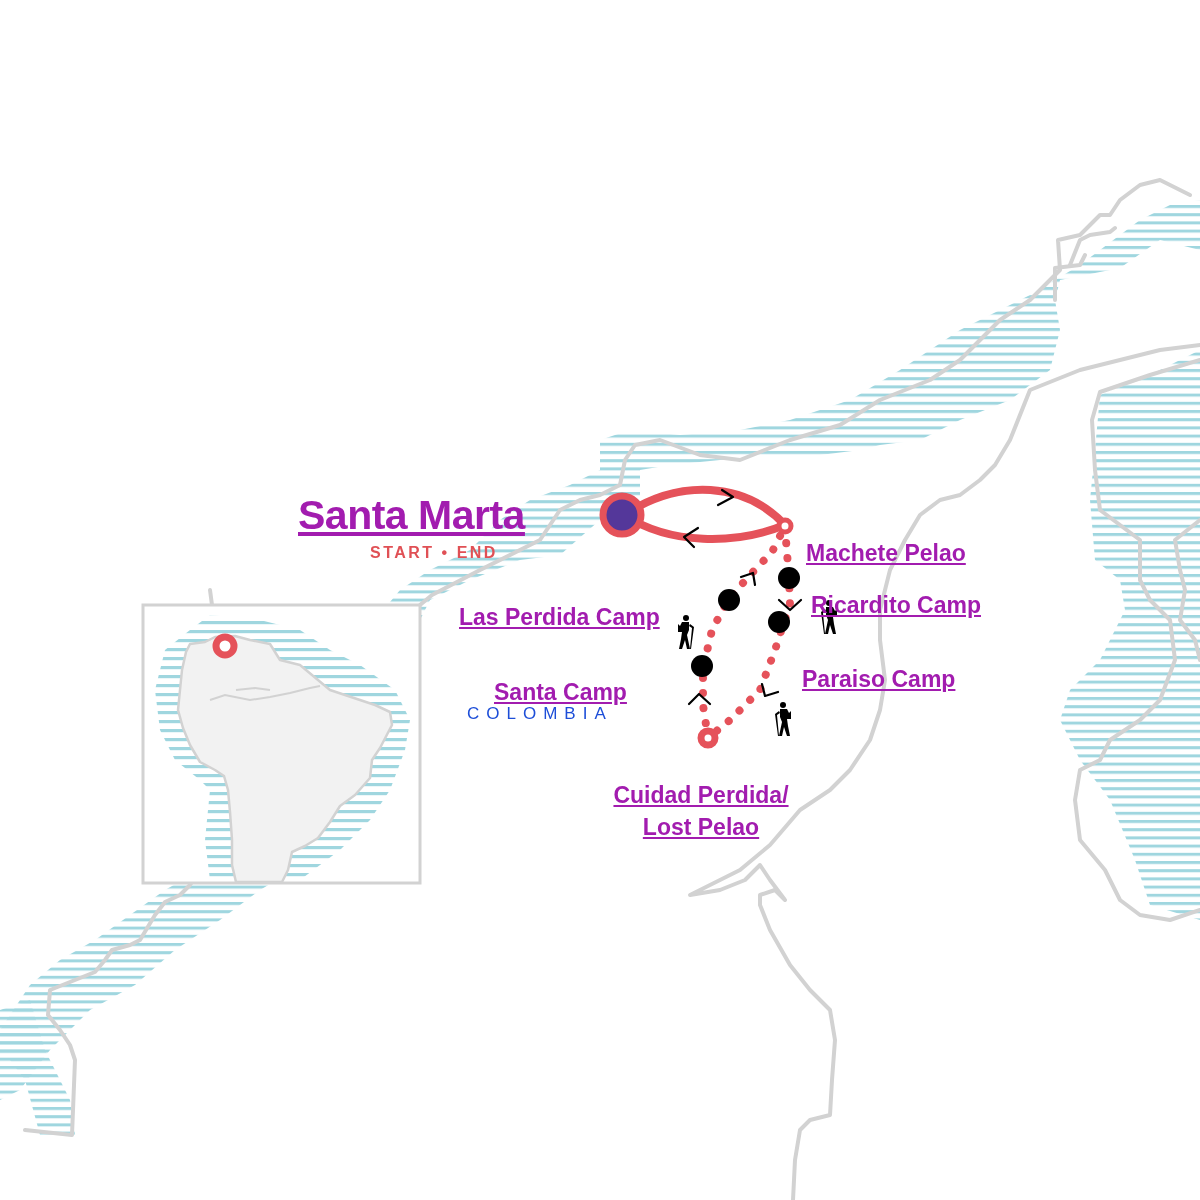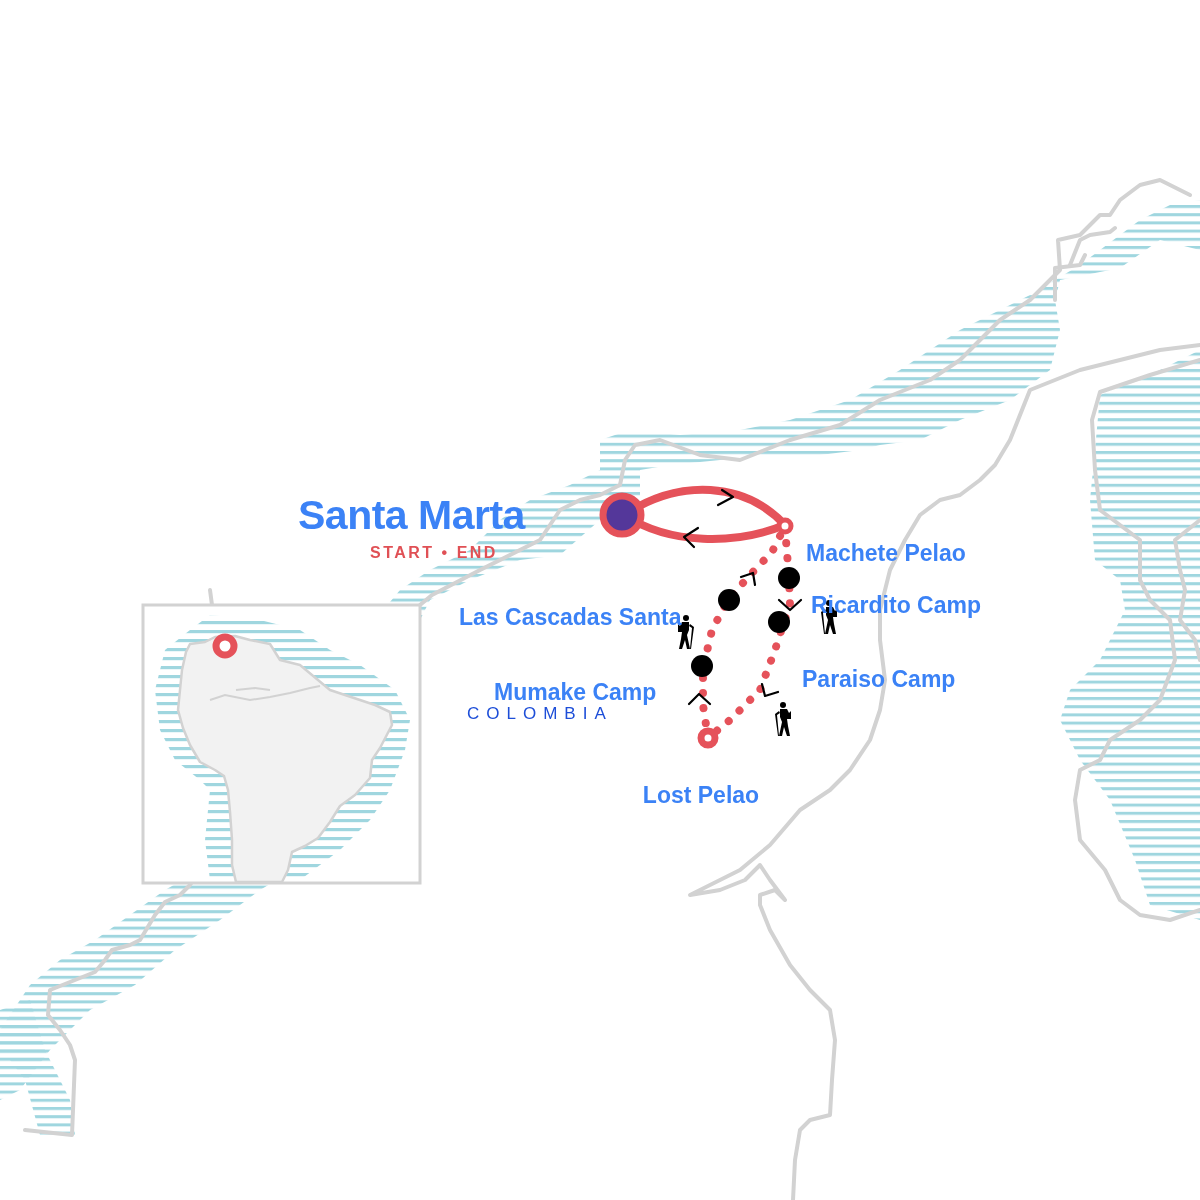--- a/index.html
+++ b/index.html
@@ -1,18 +1,18 @@
 <!DOCTYPE html>
 <html><head>
   <meta charset="utf-8">
   <style>
     html, body { margin: 0; padding: 0; background: #ffffff; }
     body { width: 1200px; height: 1200px; position: relative; overflow: hidden; font-family: "Liberation Sans", sans-serif; }
     #map { position: absolute; left: 0; top: 0; width: 1200px; height: 1200px; }
-    .label { position: absolute; color: #3b82f6; font-weight: bold; white-space: nowrap; font-family: "Liberation Sans", sans-serif; }
+    .label { position: absolute; color: #a21caf; font-weight: bold; white-space: nowrap; font-family: "Liberation Sans", sans-serif; text-decoration: underline; }
     .lbl-big { font-size: 41px; letter-spacing: -0.5px; }
     .lbl-med { font-size: 23px; margin-top: 27px; }
     .sub { position: absolute; color: #e05055; font-size: 16px; font-weight: bold; letter-spacing: 2.5px; font-family: "Liberation Sans", sans-serif; }
     .country { position: absolute; color: #1d4ed8; font-size: 17px; letter-spacing: 7px; font-family: "Liberation Sans", sans-serif; }
     .center { text-align: center; line-height: 32px; }
   </style>
 </head>
 <body>
 
 <svg id="map" viewBox="0 0 1200 1200" xmlns="http://www.w3.org/2000/svg">
@@ -110,20 +110,21 @@
     </g>
   </g>
 </svg>
 
 <div class="label lbl-big" style="left:298px; top:492px;">Santa Marta</div>
 <div class="sub" style="left:370px; top:544px;">START • END</div>
 
 <div class="label lbl-med" style="left:806px; top:513px;">Machete Pelao</div>
 <div class="label lbl-med" style="left:811px; top:565px;">Ricardito Camp</div>
 <div class="label lbl-med" style="left:802px; top:639px;">Paraiso Camp</div>
-<div class="label lbl-med" style="left:459px; top:577px;">Las Cascadas Santa</div>
-<div class="label lbl-med" style="left:494px; top:652px;">Mumake Camp</div>
+<div class="label lbl-med" style="left:459px; top:577px;">Las Perdida Camp</div>
+<div class="label lbl-med" style="left:494px; top:652px;">Santa Camp</div>
 
 <div class="label lbl-med center" style="left:596px; top:752px; width:210px;">
+  <div>Cuidad Perdida/</div>
   <div>Lost Pelao</div>
 </div>
 
 <div class="country" style="left:467px; top:704px;">COLOMBIA</div>
 
 </body></html>

